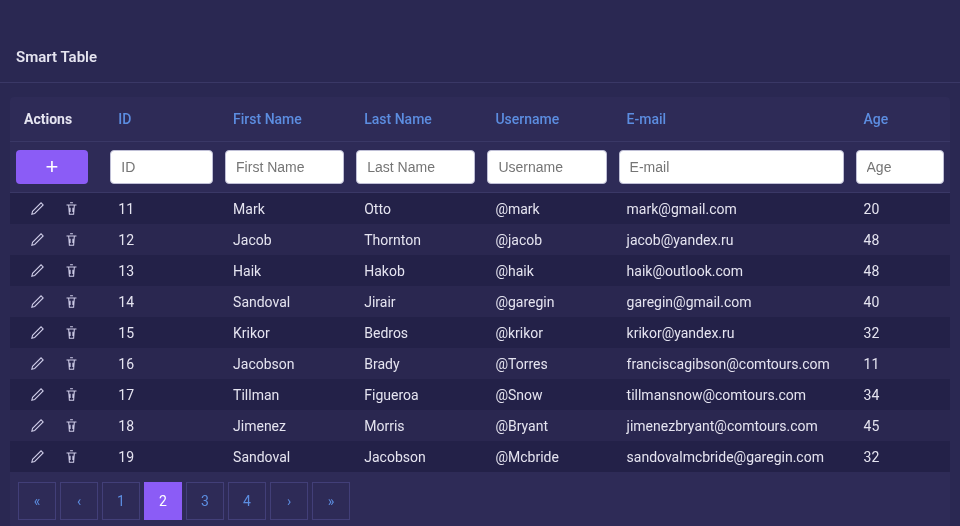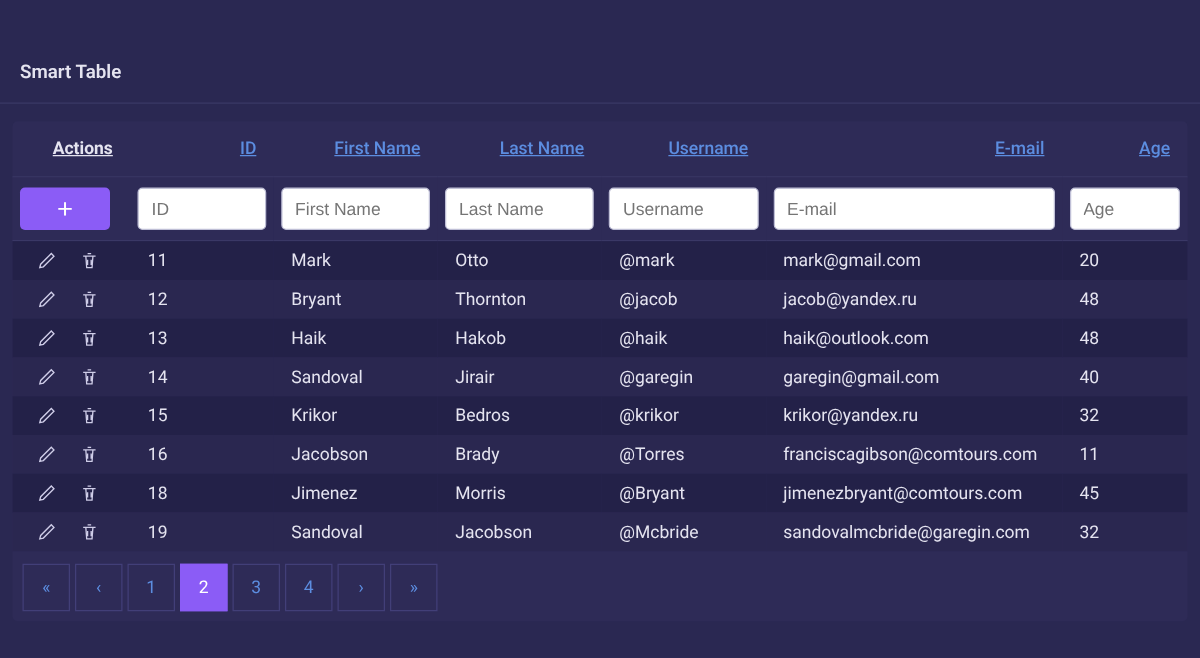--- a/index.html
+++ b/index.html
@@ -37,25 +37,24 @@
     background:var(--panel);
     border-radius:4px;
   }
   table{
     width:100%;
     border-collapse:separate;
     border-spacing:0;
   }
   thead th{
     font-weight:600;
-    text-align:right;
+    text-align:left;
     padding:14px 14px;
     border-bottom:1px solid var(--border);
     white-space:nowrap;
-    text-decoration:underline;
   }
   thead th.sortable{
     color:var(--link);
     cursor:pointer;
     font-weight:500;
   }
   thead th:first-child{color:var(--text);font-weight:700;}
   .filter-row td{
     padding:8px 6px;
     border-bottom:1px solid var(--border);
@@ -197,21 +196,21 @@
                 </svg>
               </span>
               <span class="icon-btn">
                 <svg viewBox="0 0 24 24">
                   <path d="M5 7h14M10 4h4M8 7l1 13h6l1-13M10 11v6M14 11v6"></path>
                 </svg>
               </span>
             </div>
           </td>
           <td>12</td>
-          <td>Bryant</td>
+          <td>Jacob</td>
           <td>Thornton</td>
           <td>@jacob</td>
           <td>jacob@yandex.ru</td>
           <td>48</td>
         </tr>
         <tr>
           <td>
             <div class="actions-cell">
               <span class="icon-btn">
                 <svg viewBox="0 0 24 24">
@@ -290,20 +289,42 @@
                 </svg>
               </span>
             </div>
           </td>
           <td>16</td>
           <td>Jacobson</td>
           <td>Brady</td>
           <td>@Torres</td>
           <td>franciscagibson@comtours.com</td>
           <td>11</td>
+        </tr>
+        <tr>
+          <td>
+            <div class="actions-cell">
+              <span class="icon-btn">
+                <svg viewBox="0 0 24 24">
+                  <path d="M4 20l4-1L20 7l-3-3L5 16l-1 4z"></path>
+                </svg>
+              </span>
+              <span class="icon-btn">
+                <svg viewBox="0 0 24 24">
+                  <path d="M5 7h14M10 4h4M8 7l1 13h6l1-13M10 11v6M14 11v6"></path>
+                </svg>
+              </span>
+            </div>
+          </td>
+          <td>17</td>
+          <td>Tillman</td>
+          <td>Figueroa</td>
+          <td>@Snow</td>
+          <td>tillmansnow@comtours.com</td>
+          <td>34</td>
         </tr>
         <tr>
           <td>
             <div class="actions-cell">
               <span class="icon-btn">
                 <svg viewBox="0 0 24 24">
                   <path d="M4 20l4-1L20 7l-3-3L5 16l-1 4z"></path>
                 </svg>
               </span>
               <span class="icon-btn">

